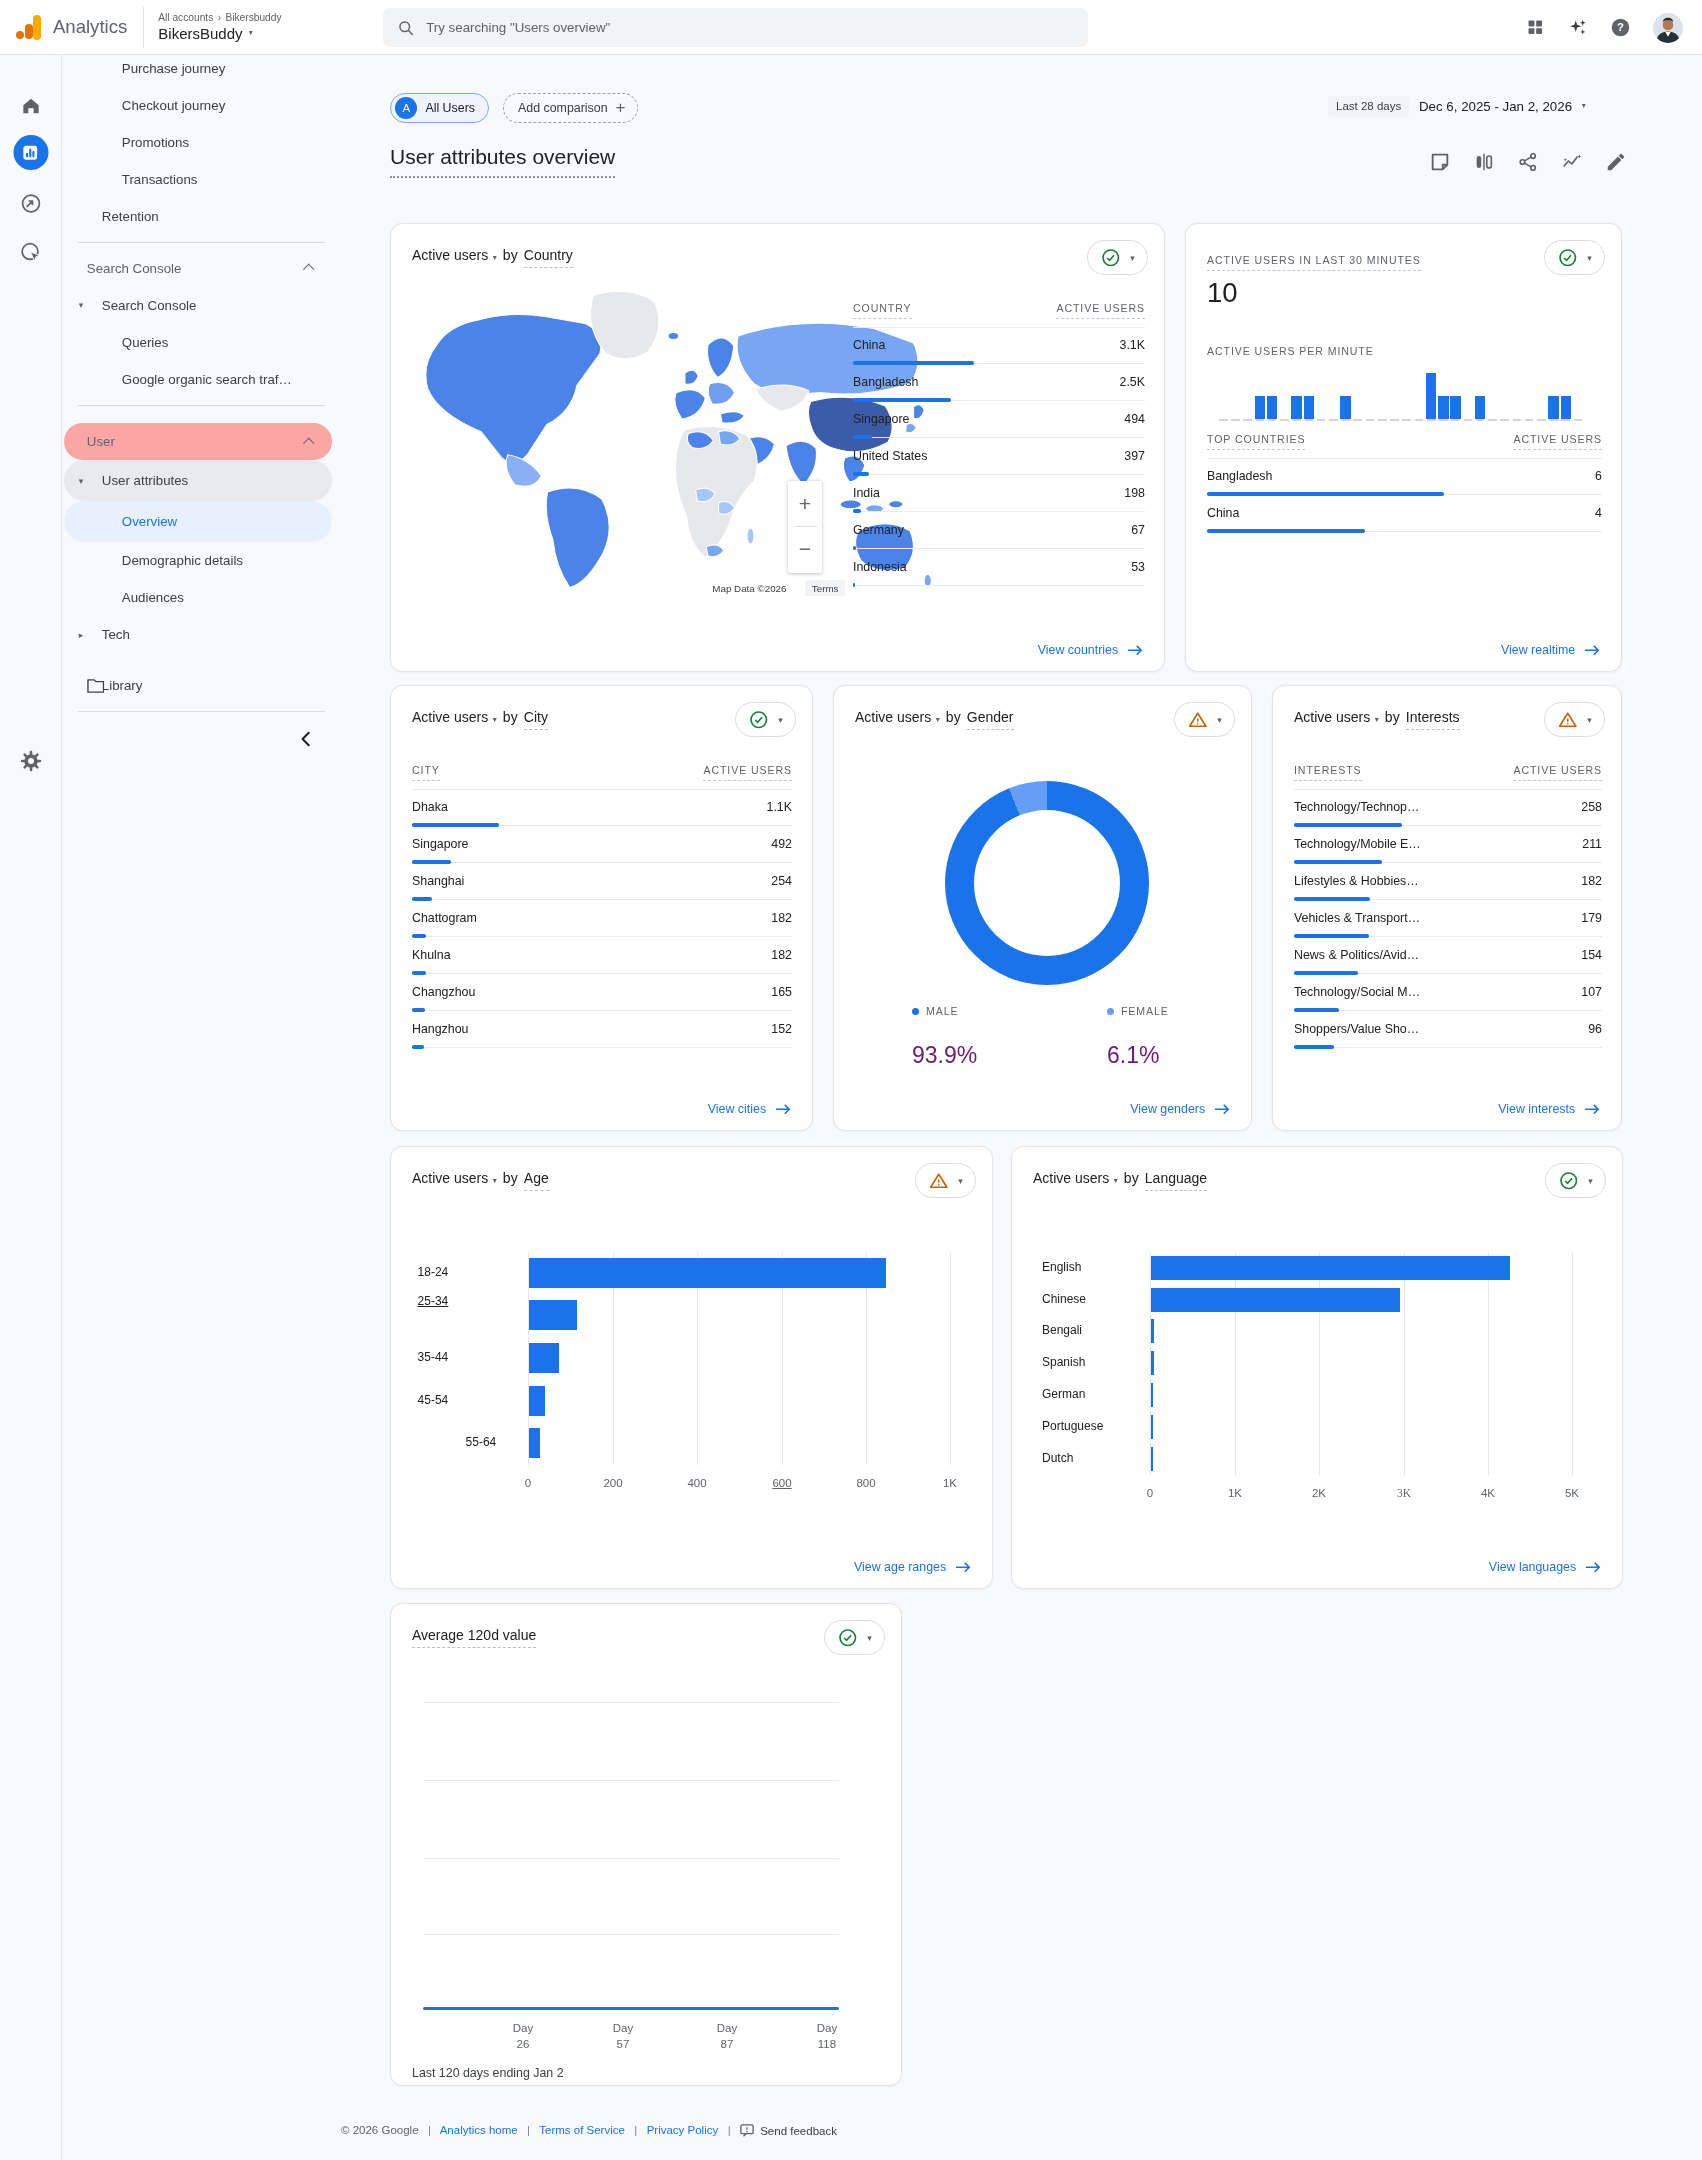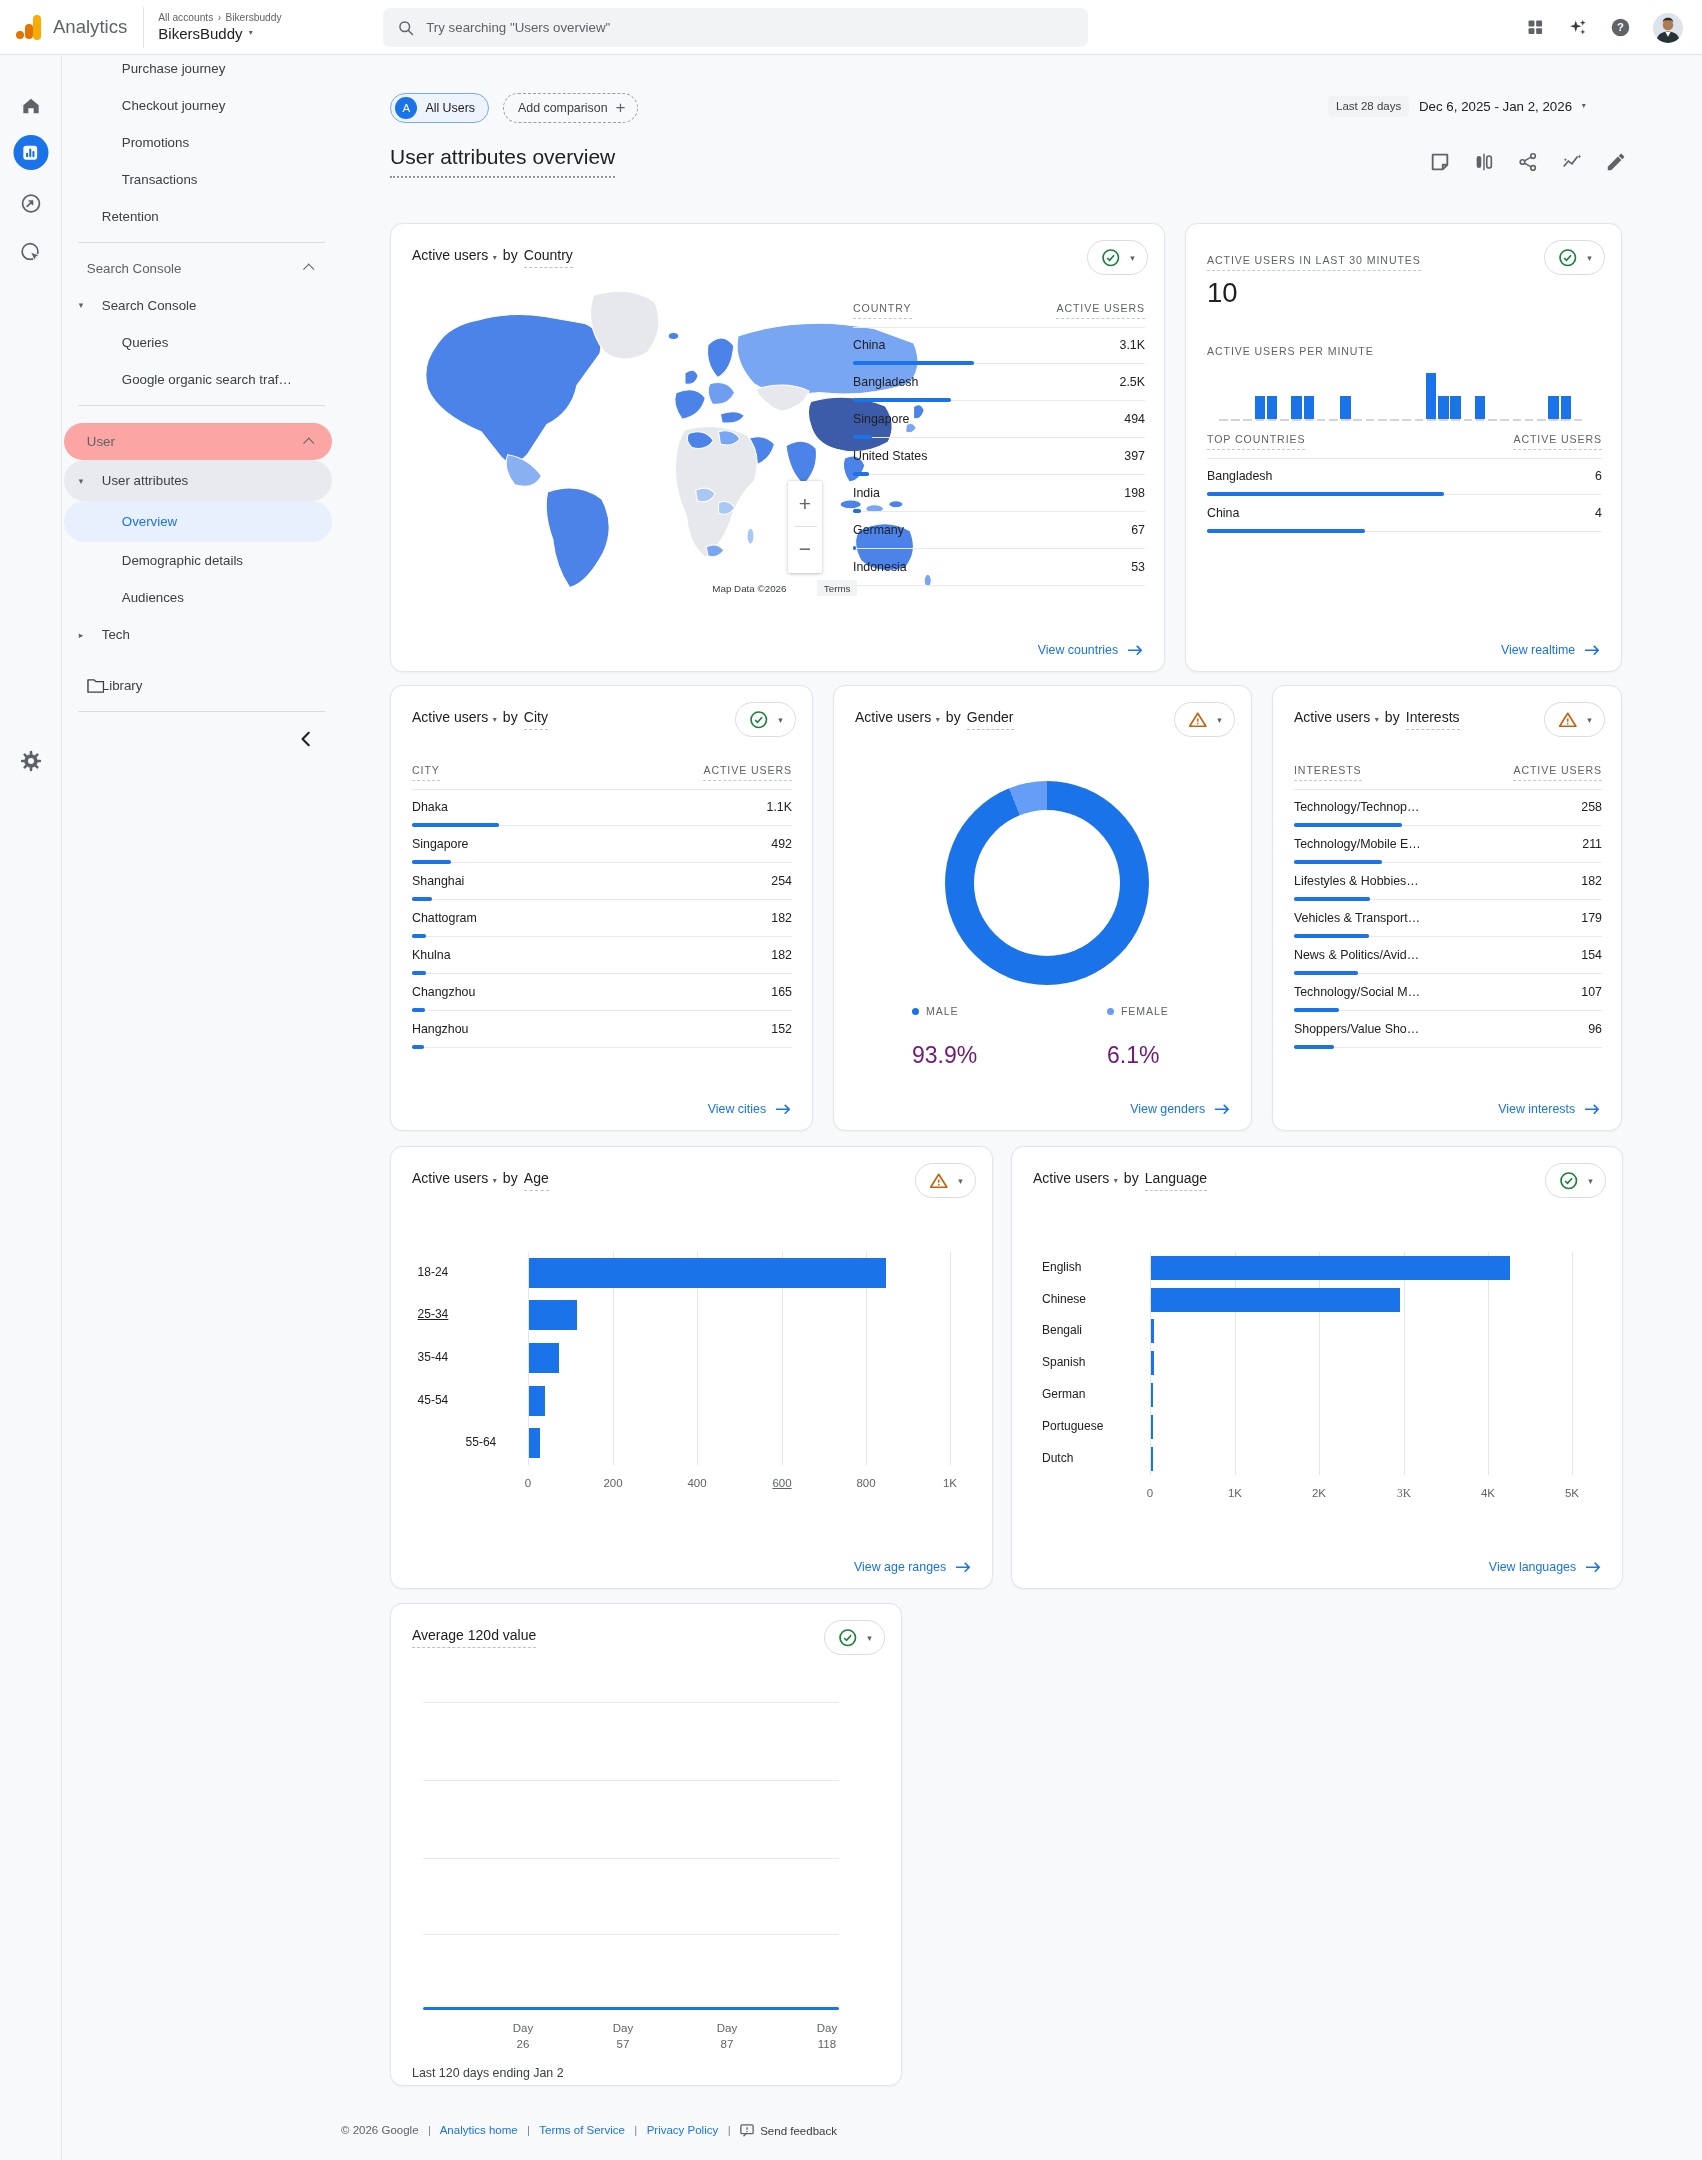--- a/index.html
+++ b/index.html
@@ -90,21 +90,21 @@
   .trow-rule .bar{position:absolute;left:0;bottom:0;height:3.5px;border-radius:1.8px;background:#1a73e8}
 
   
   .vlink{position:absolute;right:21px;bottom:14px;display:flex;gap:8.9px;align-items:center;color:#1a73e8;font-size:12.4px;cursor:pointer}
 
   
   .map{position:absolute;left:12.4px;top:57px}
   .map-zoom{position:absolute;left:397px;top:257px;width:34px;height:92px;background:#fff;box-shadow:0 0.9px 3.5px rgba(0,0,0,.25);border-radius:1.8px;display:flex;flex-direction:column;align-items:center;z-index:2}
   .mz-btn{height:45px;width:100%;display:flex;align-items:center;justify-content:center;font-size:21px;color:#666;cursor:pointer}
   .mz-div{width:23px;height:0.9px;background:#e0e0e0}
-  .map-attr{position:absolute;left:316px;top:356px;display:flex;gap:25px;font-size:9.8px;color:#3c4043;z-index:2}
+  .map-attr{position:absolute;left:316px;top:356px;display:flex;gap:13px;font-size:9.8px;color:#3c4043;z-index:2}
   .map-attr .a1{background:rgba(255,255,255,.85);padding:2.7px 5.3px}
   .map-attr .a2{background:#f1f3f4;padding:2.7px 7px;cursor:pointer}
 
   
   .rt-label{position:absolute;font-size:10.6px;letter-spacing:0.9px;color:#5f6368}
   .rt-dash{border-bottom:1.8px dashed #c6c9cd;padding-bottom:3.5px}
   #rt-30{left:21px;top:30px}
   .rt-value{position:absolute;left:21px;top:53px;font-size:27.5px;color:#202124}
   #rt-pm{left:21px;top:121px}
   .minutes{position:absolute;left:32px;top:147px;width:365px;height:50px;display:flex;align-items:flex-end;gap:1.8px}
@@ -969,21 +969,21 @@
       <div class="gl" style="left: 306px; top: 105px; height: 213px;"></div>
       <div class="htick" style="left: 306px; top: 330px;">400</div>
       <div class="gl" style="left: 391px; top: 105px; height: 213px;"></div>
       <div class="htick" style="left: 391px; top: 330px; text-decoration: underline;">600</div>
       <div class="gl" style="left: 475px; top: 105px; height: 213px;"></div>
       <div class="htick" style="left: 475px; top: 330px;">800</div>
       <div class="gl" style="left: 559px; top: 105px; height: 213px;"></div>
       <div class="htick" style="left: 559px; top: 330px;">1K</div>
       <div class="hlab" style="left: 26.6px; top: 118px;">18-24</div>
       <div class="hbar" style="left: 138px; top: 111px; height: 30px; width: 357px; background: rgb(26, 115, 232);"></div>
-      <div class="hlab" style="left: 26.6px; top: 160px; text-decoration: underline;">25-34</div>
+      <div class="hlab" style="left: 26.6px; top: 147px; text-decoration: underline;">25-34</div>
       <div class="hbar" style="left: 138px; top: 153px; height: 30px; width: 48px; background: rgb(26, 115, 232);"></div>
       <div class="hlab" style="left: 26.6px; top: 203px;">35-44</div>
       <div class="hbar" style="left: 138px; top: 196px; height: 30px; width: 30px; background: rgb(26, 115, 232);"></div>
       <div class="hlab" style="left: 26.6px; top: 246px;">45-54</div>
       <div class="hbar" style="left: 138px; top: 239px; height: 30px; width: 16px; background: rgb(26, 115, 232);"></div>
       <div class="hlab" style="left: 26.6px; top: 288px; margin-left: 48px;">55-64</div>
       <div class="hbar" style="left: 138px; top: 281px; height: 30px; width: 11.4px; background: rgb(26, 115, 232);"></div>
     </div>
   <div class="vlink">
       <span>View age ranges</span>

